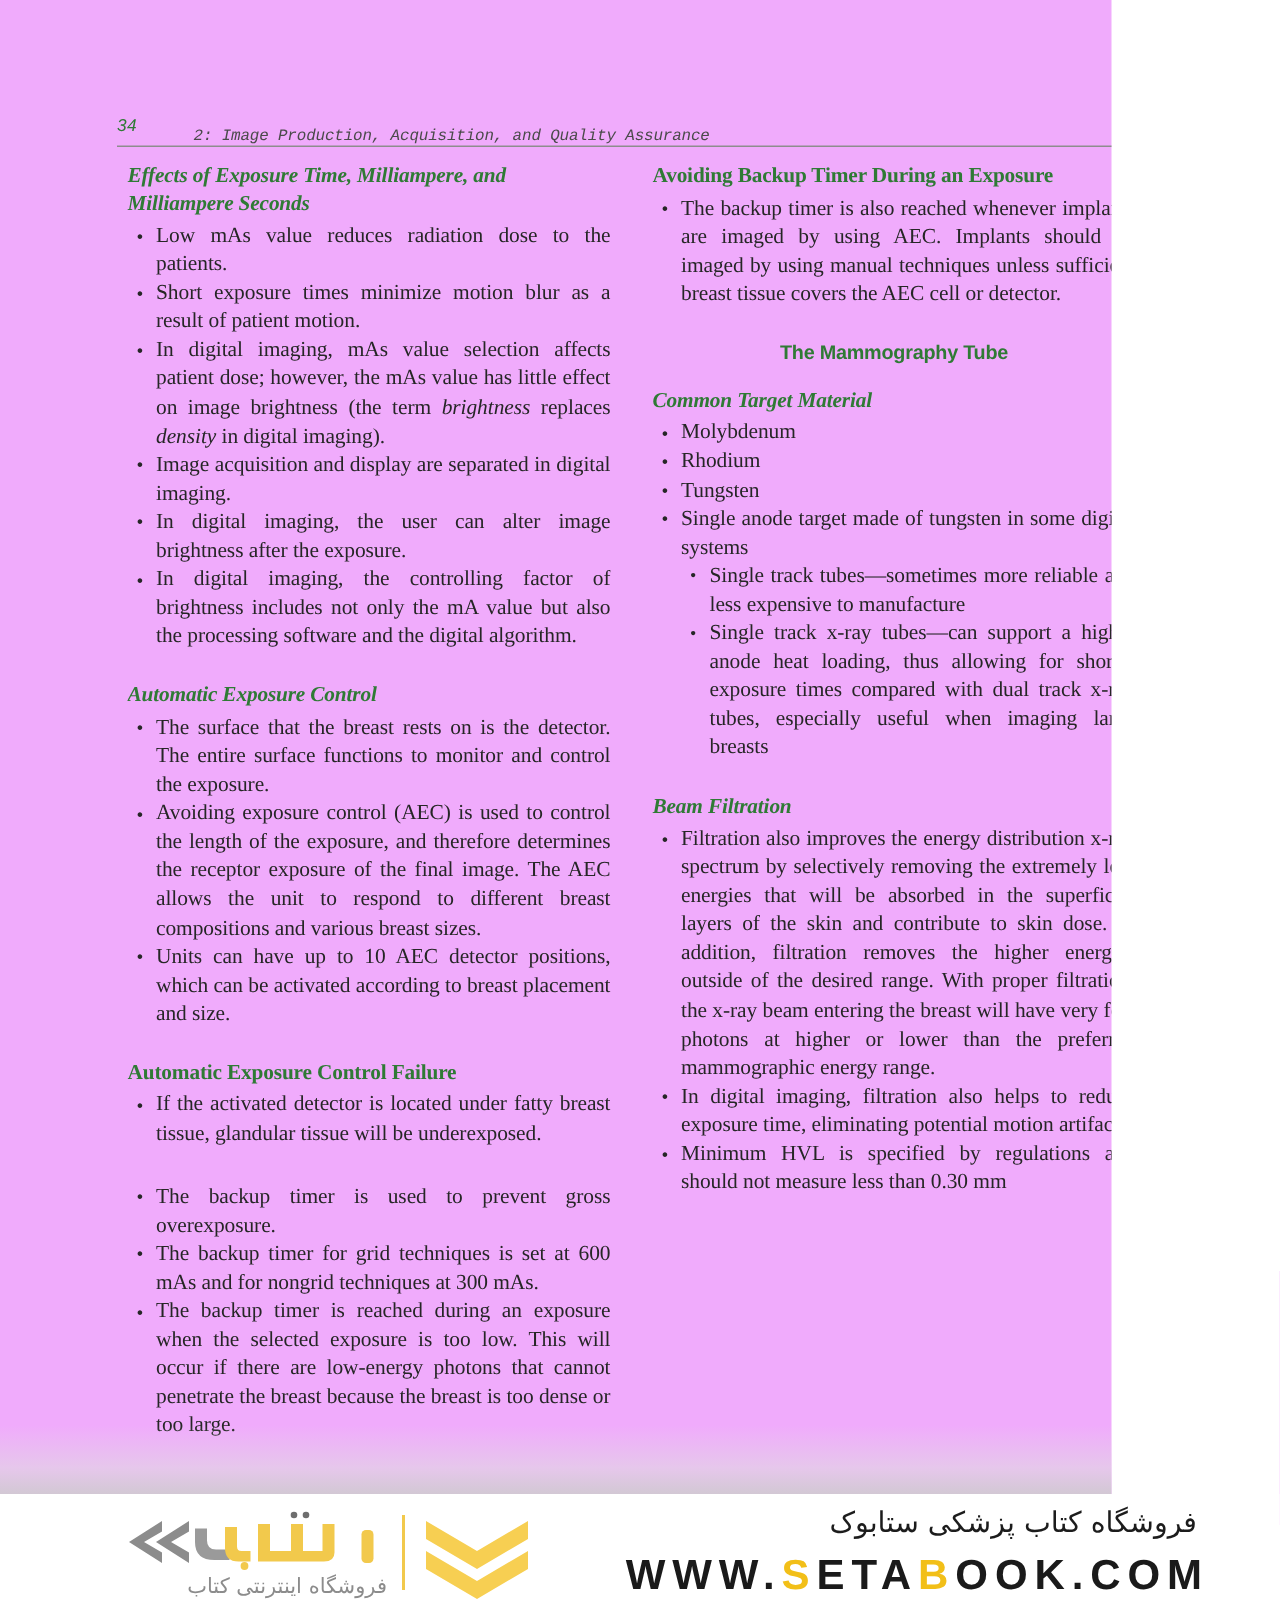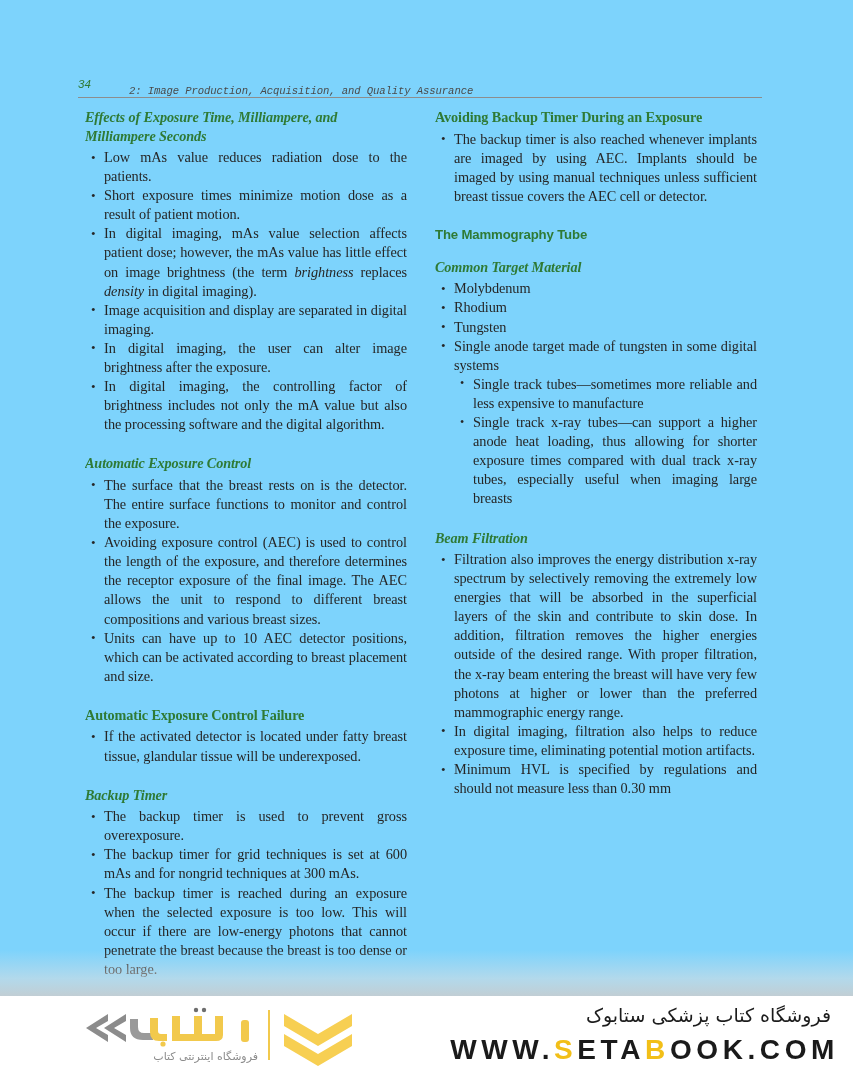--- a/index.html
+++ b/index.html
@@ -13,23 +13,23 @@
     position: relative;
     overflow: hidden;
     font-family: "Liberation Serif", "DejaVu Serif", serif;
     color: #2b2b2b;
   }
 
   
   .page-sheet {
     position: absolute;
     left: 0; top: 0;
-    width: 853px;
+    width: 741px;
     height: 996px;
-    background: #7dd3fc;
+    background: #f0abfc;
     overflow: hidden;
   }
   .page-bottom-fade {
     position: absolute;
     left: 0;
     bottom: 0;
     width: 853px;
     height: 46px;
     background: linear-gradient(to bottom, rgba(255,255,255,0) 0%, rgba(222,222,222,0.55) 62%, rgba(205,205,205,0.85) 100%);
     pointer-events: none;
@@ -94,20 +94,21 @@
   
   h2.head-sans {
     margin: 0 0 0 0;
     padding: 0;
     font-family: "Liberation Sans", "DejaVu Sans", sans-serif;
     font-weight: bold;
     font-size: 13.2px;
     line-height: 18px;
     color: #2f7a35;
     letter-spacing: -0.15px;
+    text-align: center;
   }
   h3.head-serif-italic {
     margin: 0;
     padding: 0;
     font-family: "Liberation Serif", "DejaVu Serif", serif;
     font-weight: bold;
     font-style: italic;
     font-size: 14.2px;
     line-height: 18.5px;
     color: #2f7a35;
@@ -207,21 +208,21 @@
     width: 180px;
     height: 44px;
   }
   .logo-sub {
     position: absolute;
     left: 28px;
     top: 46px;
     width: 152px;
     text-align: right;
     font-family: "DejaVu Sans", "Liberation Sans", sans-serif;
-    font-size: 11px;
+    font-size: 14px;
     color: #8c8c8c;
     direction: rtl;
     white-space: nowrap;
   }
   .logo-divider {
     position: absolute;
     left: 190px;
     top: 6px;
     width: 2px;
     height: 50px;
@@ -230,21 +231,21 @@
   .logo-mark {
     position: absolute;
     left: 204px;
     top: 6px;
     width: 72px;
     height: 56px;
   }
 
   .right-block {
     position: absolute;
-    left: 445px;
+    left: 412px;
     top: 8px;
     width: 400px;
     height: 70px;
     text-align: right;
   }
   .fa-tagline {
     position: absolute;
     right: 14px;
     top: 0px;
     font-family: "DejaVu Sans", "Liberation Sans", sans-serif;
@@ -278,21 +279,21 @@
   </div>
 
   <div class="columns">
 
     <div class="col col-left">
 
       <h3 class="head-serif-italic">Effects of Exposure Time, Milliampere, and Milliampere Seconds</h3>
       <div class="sp-after-head"></div>
       <ul class="bl">
         <li>Low mAs value reduces radiation dose to the patients.</li>
-        <li>Short exposure times minimize motion dose as a result of patient motion.</li>
+        <li>Short exposure times minimize motion blur as a result of patient motion.</li>
         <li><span>In digital imaging, mAs value selection affects patient dose; however, the mAs value has little effect on image brightness (the term </span><em>brightness</em><span> replaces </span><em>density</em><span> in digital imaging).</span></li>
         <li>Image acquisition and display are separated in digital imaging.</li>
         <li>In digital imaging, the user can alter image brightness after the exposure.</li>
         <li>In digital imaging, the controlling factor of brightness includes not only the mA value but also the processing software and the digital algorithm.</li>
       </ul>
 
       <div class="sp-before-head"></div>
       <h3 class="head-serif-italic">Automatic Exposure Control</h3>
       <div class="sp-after-head"></div>
       <ul class="bl">
@@ -302,21 +303,20 @@
       </ul>
 
       <div class="sp-before-head"></div>
       <h3 class="head-serif-bold">Automatic Exposure Control Failure</h3>
       <div class="sp-after-head"></div>
       <ul class="bl">
         <li>If the activated detector is located under fatty breast tissue, glandular tissue will be underexposed.</li>
       </ul>
 
       <div class="sp-before-head"></div>
-      <h3 class="head-serif-italic">Backup Timer</h3>
       <div class="sp-after-head"></div>
       <ul class="bl">
         <li>The backup timer is used to prevent gross overexposure.</li>
         <li>The backup timer for grid techniques is set at 600 mAs and for nongrid techniques at 300 mAs.</li>
         <li>The backup timer is reached during an exposure when the selected exposure is too low. This will occur if there are low-energy photons that cannot penetrate the breast because the breast is too dense or too large.</li>
       </ul>
 
     </div>
 
     <div class="col col-right">

